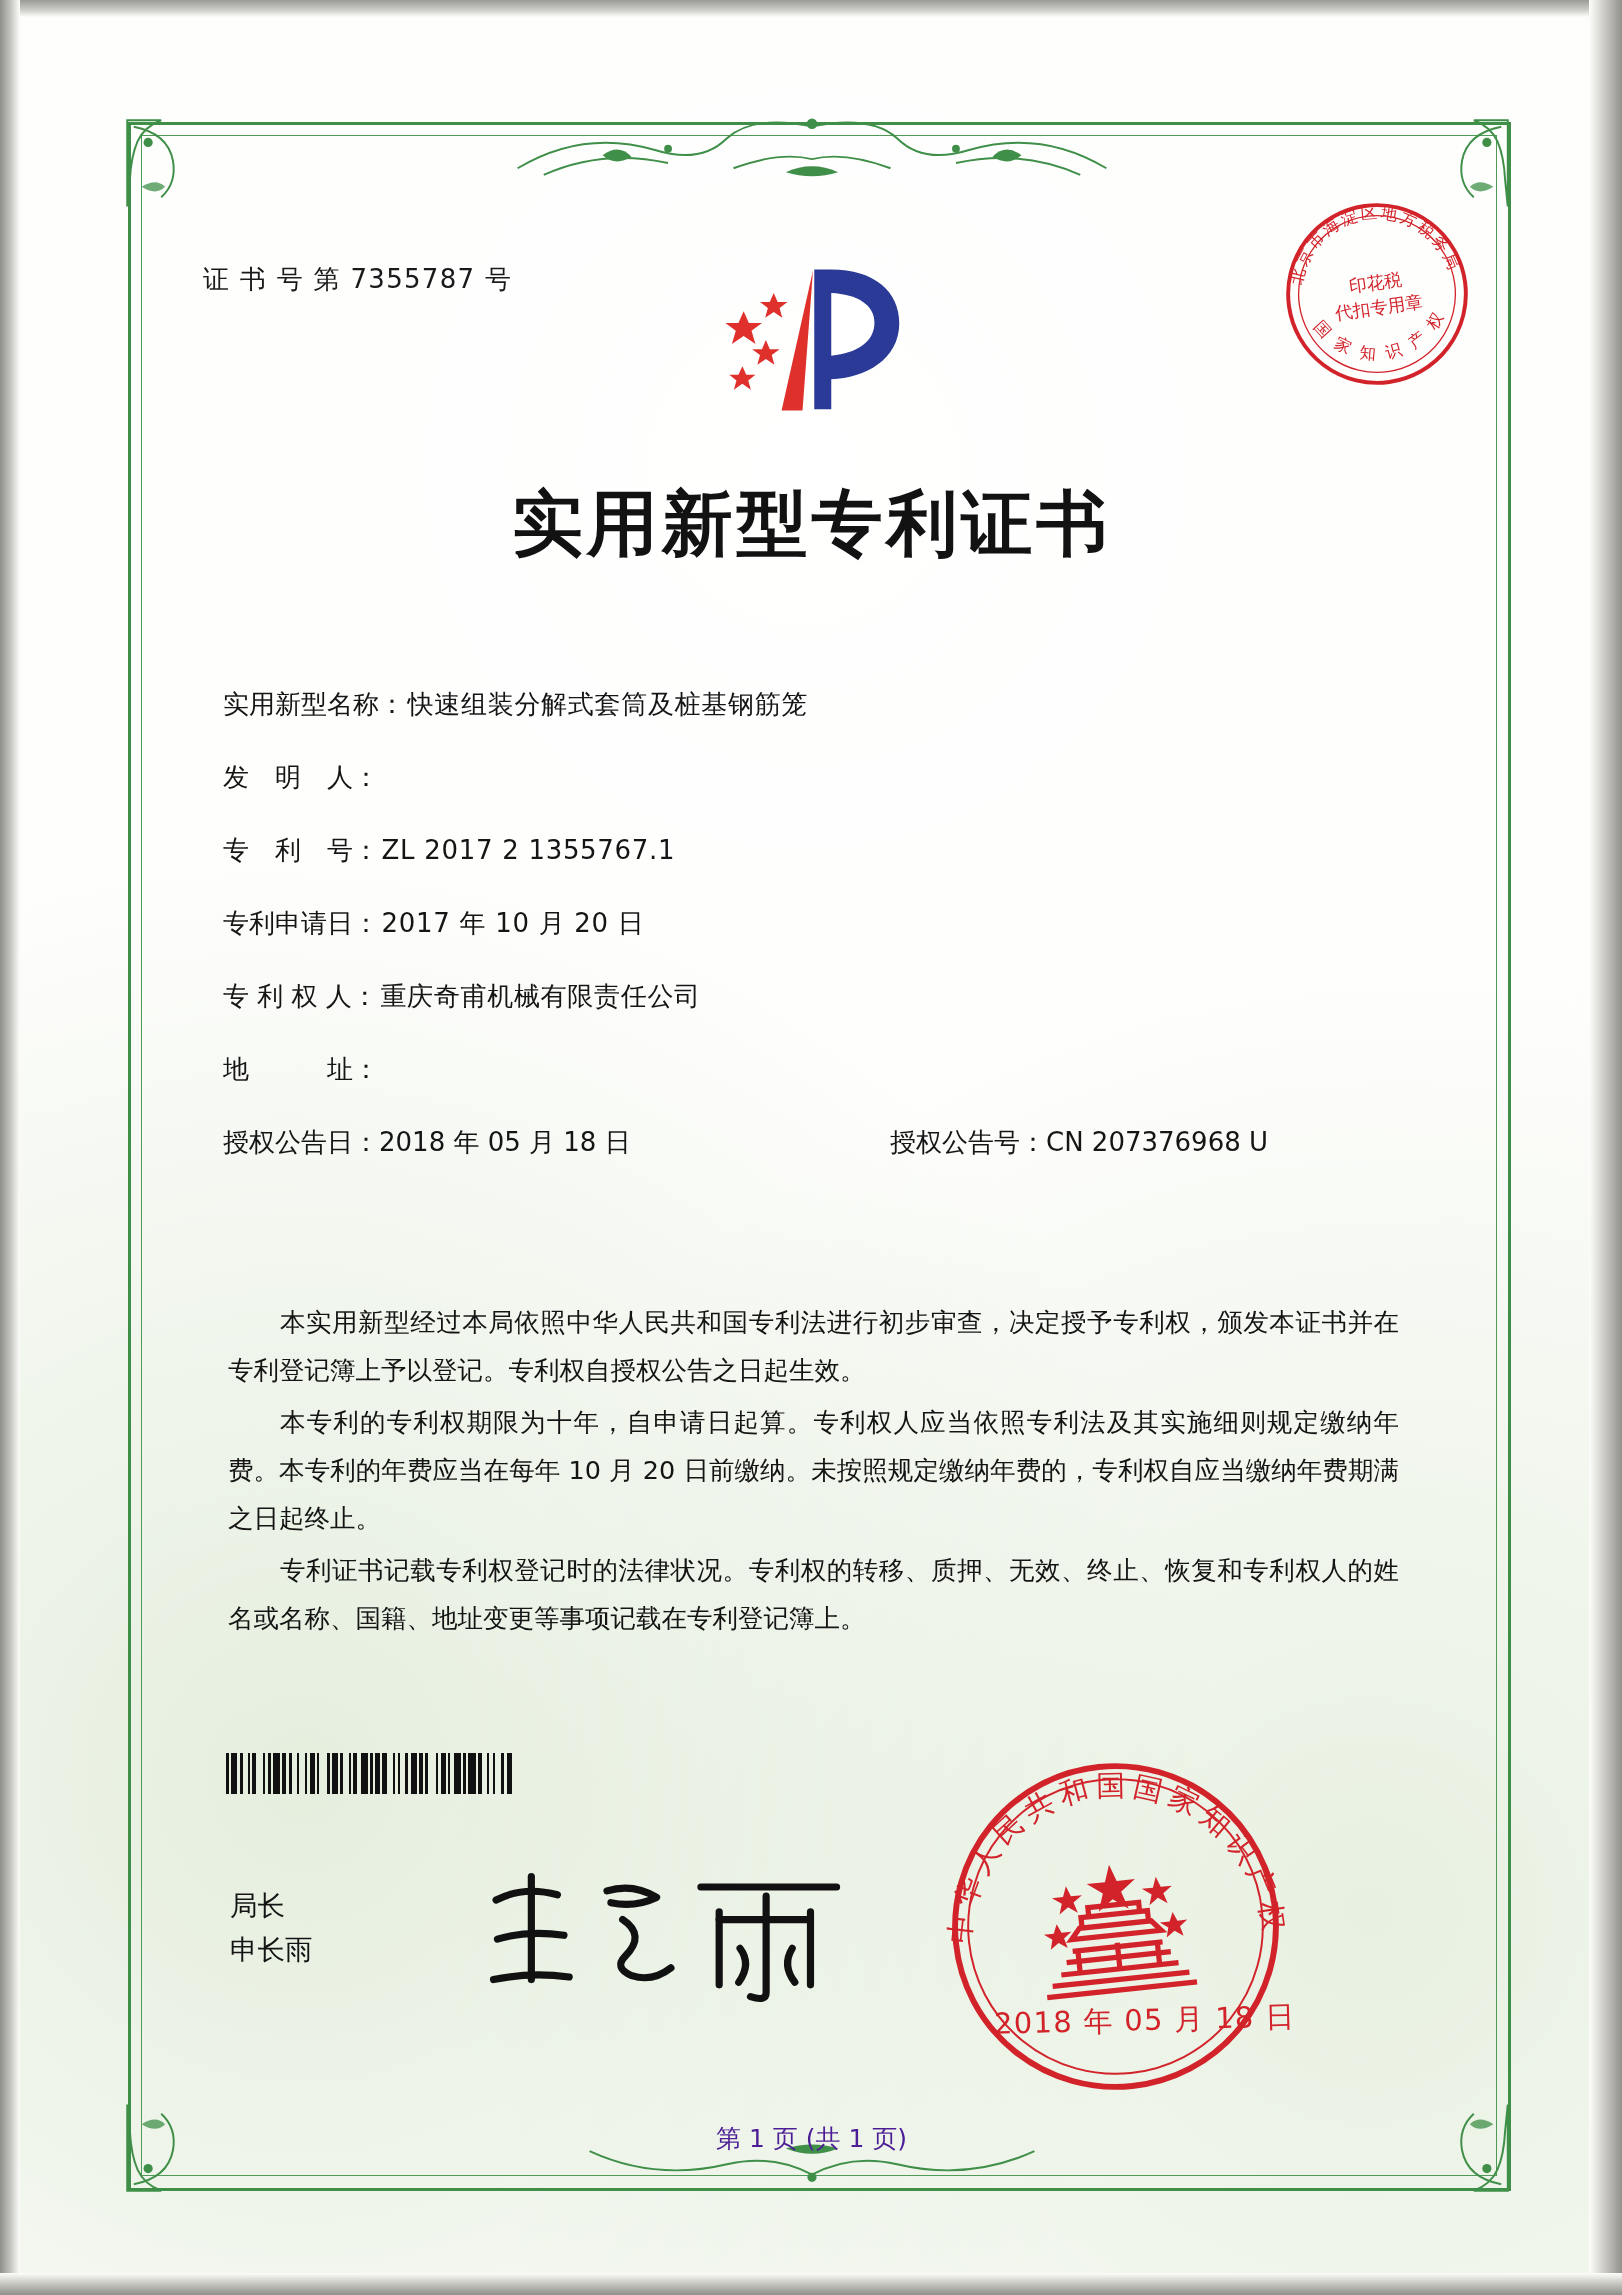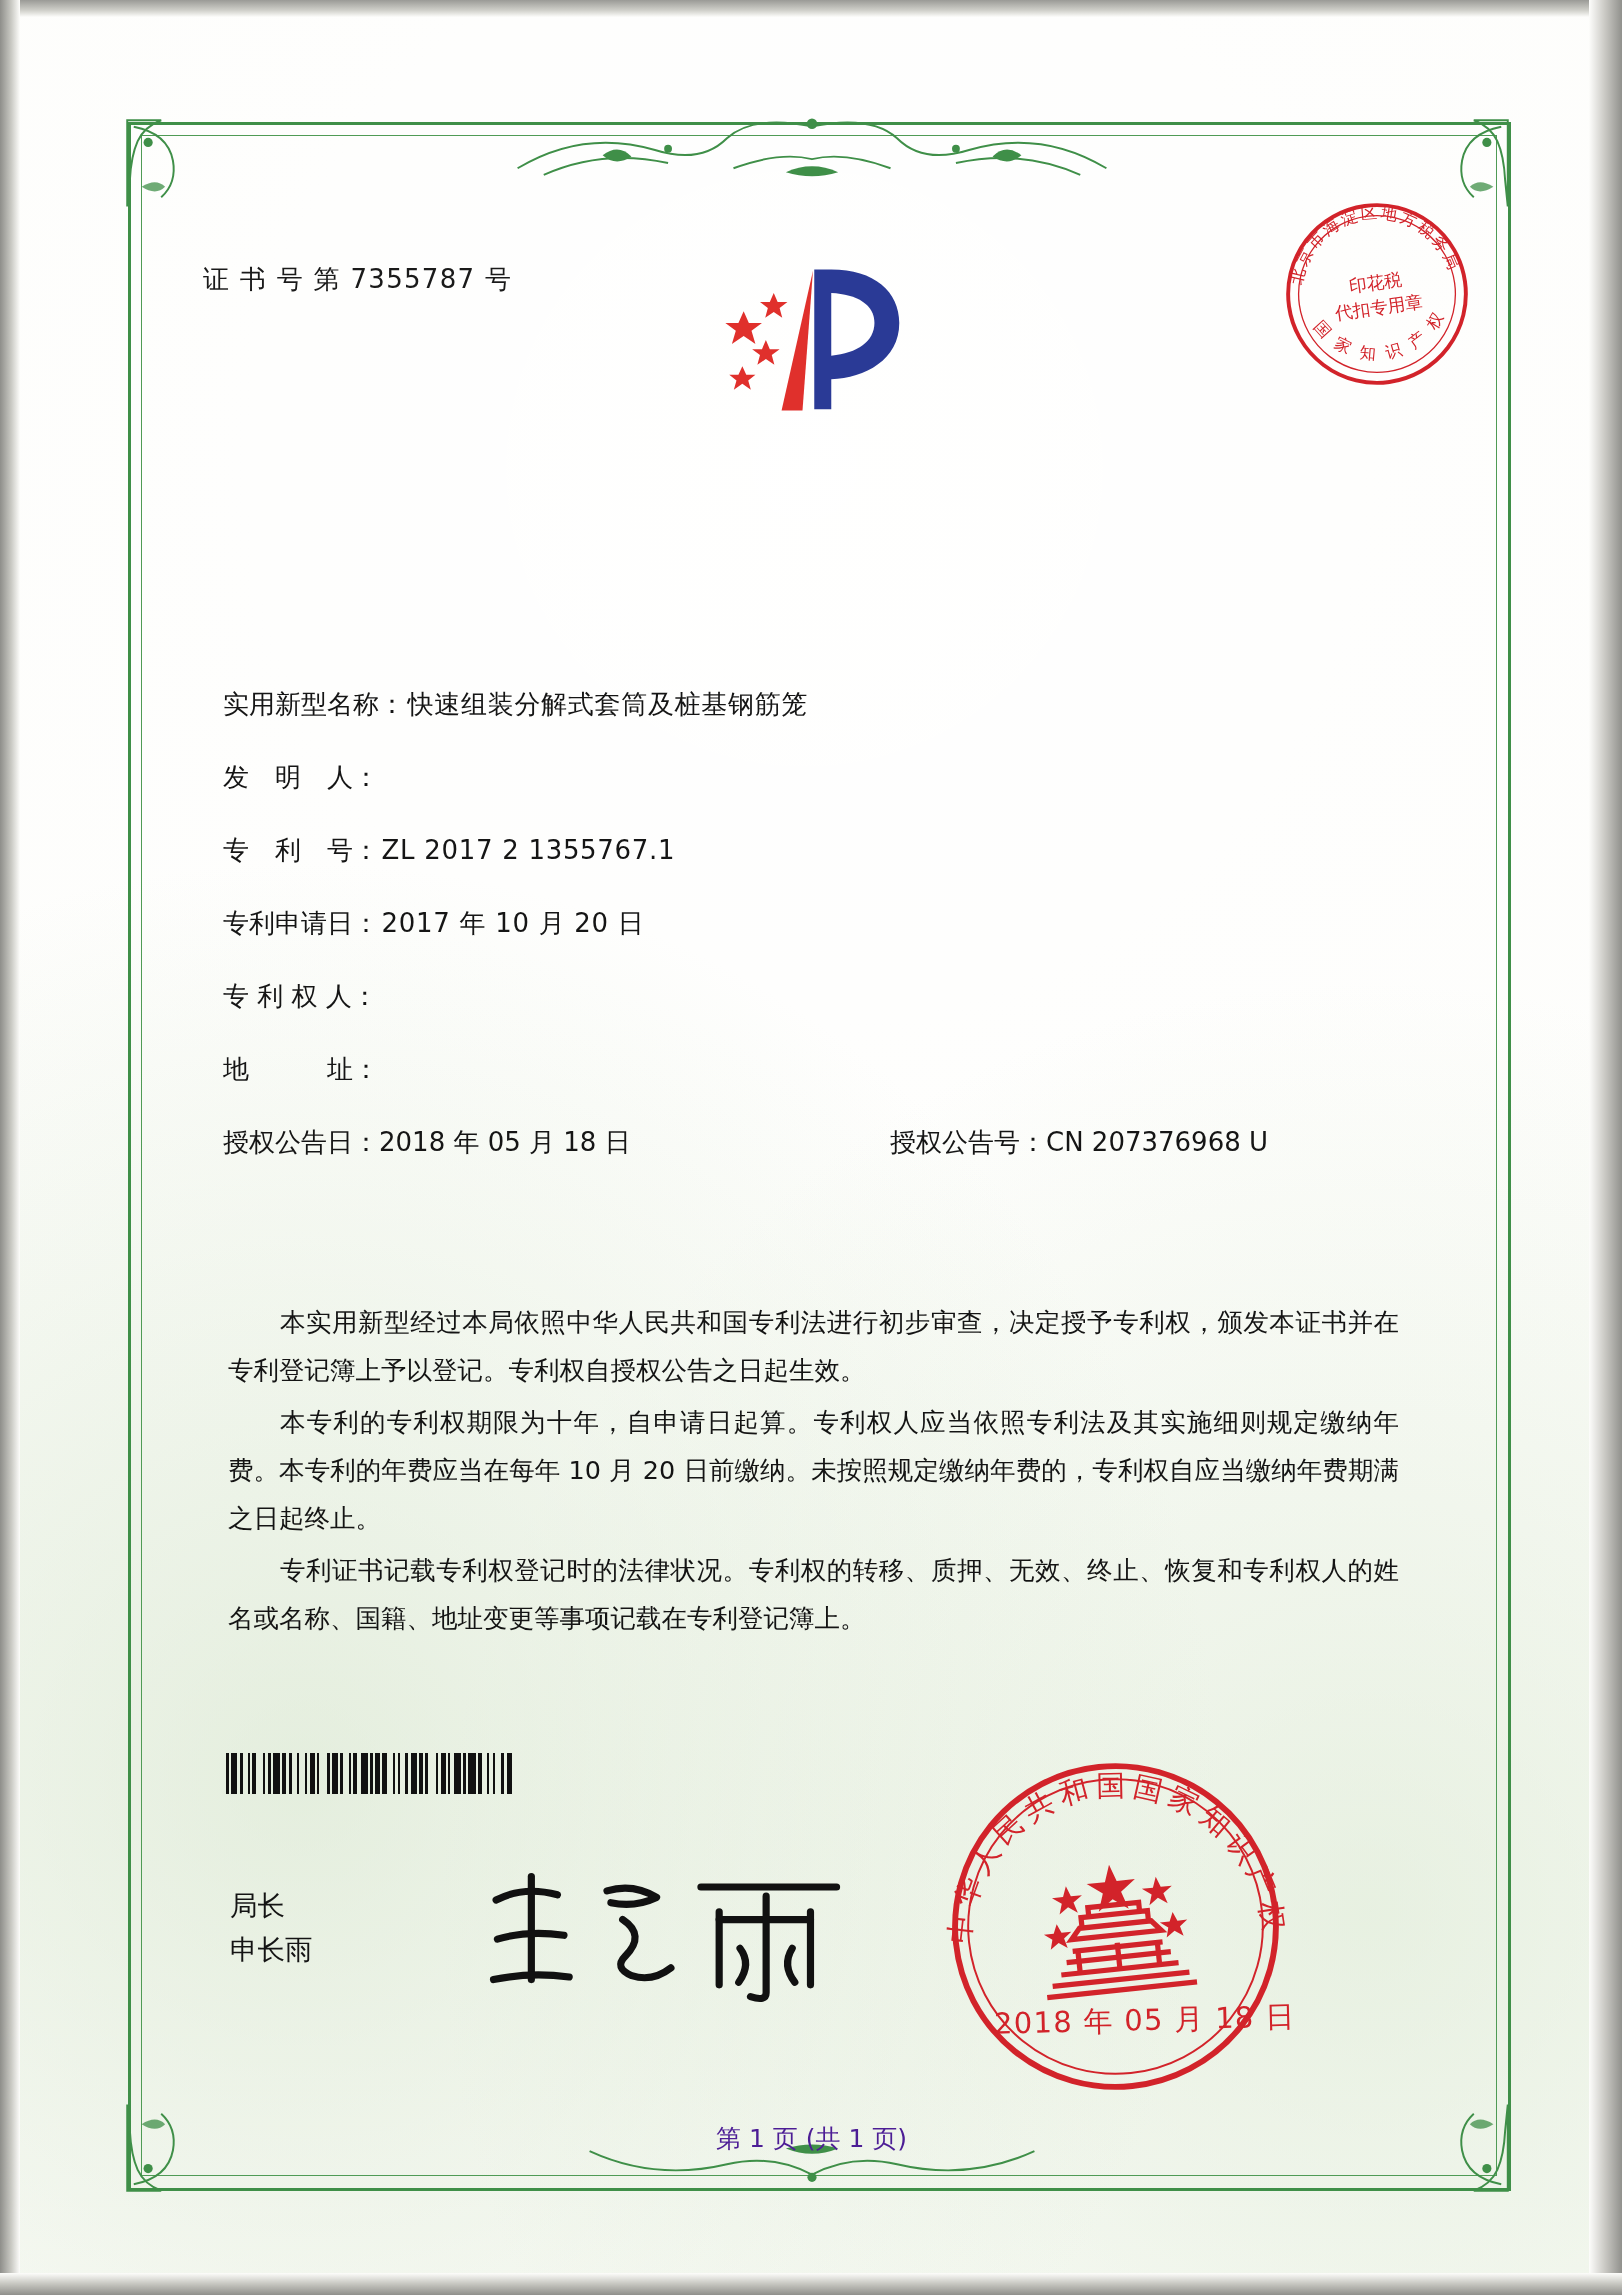--- a/index.html
+++ b/index.html
@@ -319,20 +319,21 @@
         <path id="arcBot" d="M 40 170 A 116 116 0 0 0 260 170" fill="none"></path>
         <text font-family="DejaVu Sans, sans-serif" font-size="25" fill="#d2232a" letter-spacing="5">
           <textPath href="#arcBot" startOffset="6%">国 家 知 识 产 权 局</textPath>
         </text>
         <text x="150" y="142" text-anchor="middle" font-family="DejaVu Sans, sans-serif" font-size="27" fill="#d2232a">印花税</text>
         <text x="150" y="180" text-anchor="middle" font-family="DejaVu Sans, sans-serif" font-size="27" fill="#d2232a">代扣专用章</text>
       </g>
     </svg>
   </div>
 
+  <div class="main-title">实用新型专利证书</div>
 
   <div class="fields">
 
     <div class="field-row">
       <span class="field-label">实用新型名称</span>
       <span class="field-colon">：</span>
       <span class="field-value">快速组装分解式套筒及桩基钢筋笼</span>
     </div>
 
     <div class="field-row">
@@ -348,20 +349,21 @@
 
     <div class="field-row">
       <span class="field-label">专利申请日</span>
       <span class="field-colon">：</span>
       <span class="field-value">2017 年 10 月 20 日</span>
     </div>
 
     <div class="field-row">
       <span class="field-label">专 利 权 人</span>
       <span class="field-colon">：</span>
+      <span class="field-value">重庆奇甫机械有限责任公司</span>
     </div>
 
     <div class="field-row">
       <span class="field-label">地　　　址</span>
       <span class="field-colon">：</span>
     </div>
 
     <div class="field-row pub">
       <span class="pub-left">
         <span>授权公告日</span><span>：</span><span>2018 年 05 月 18 日</span>

